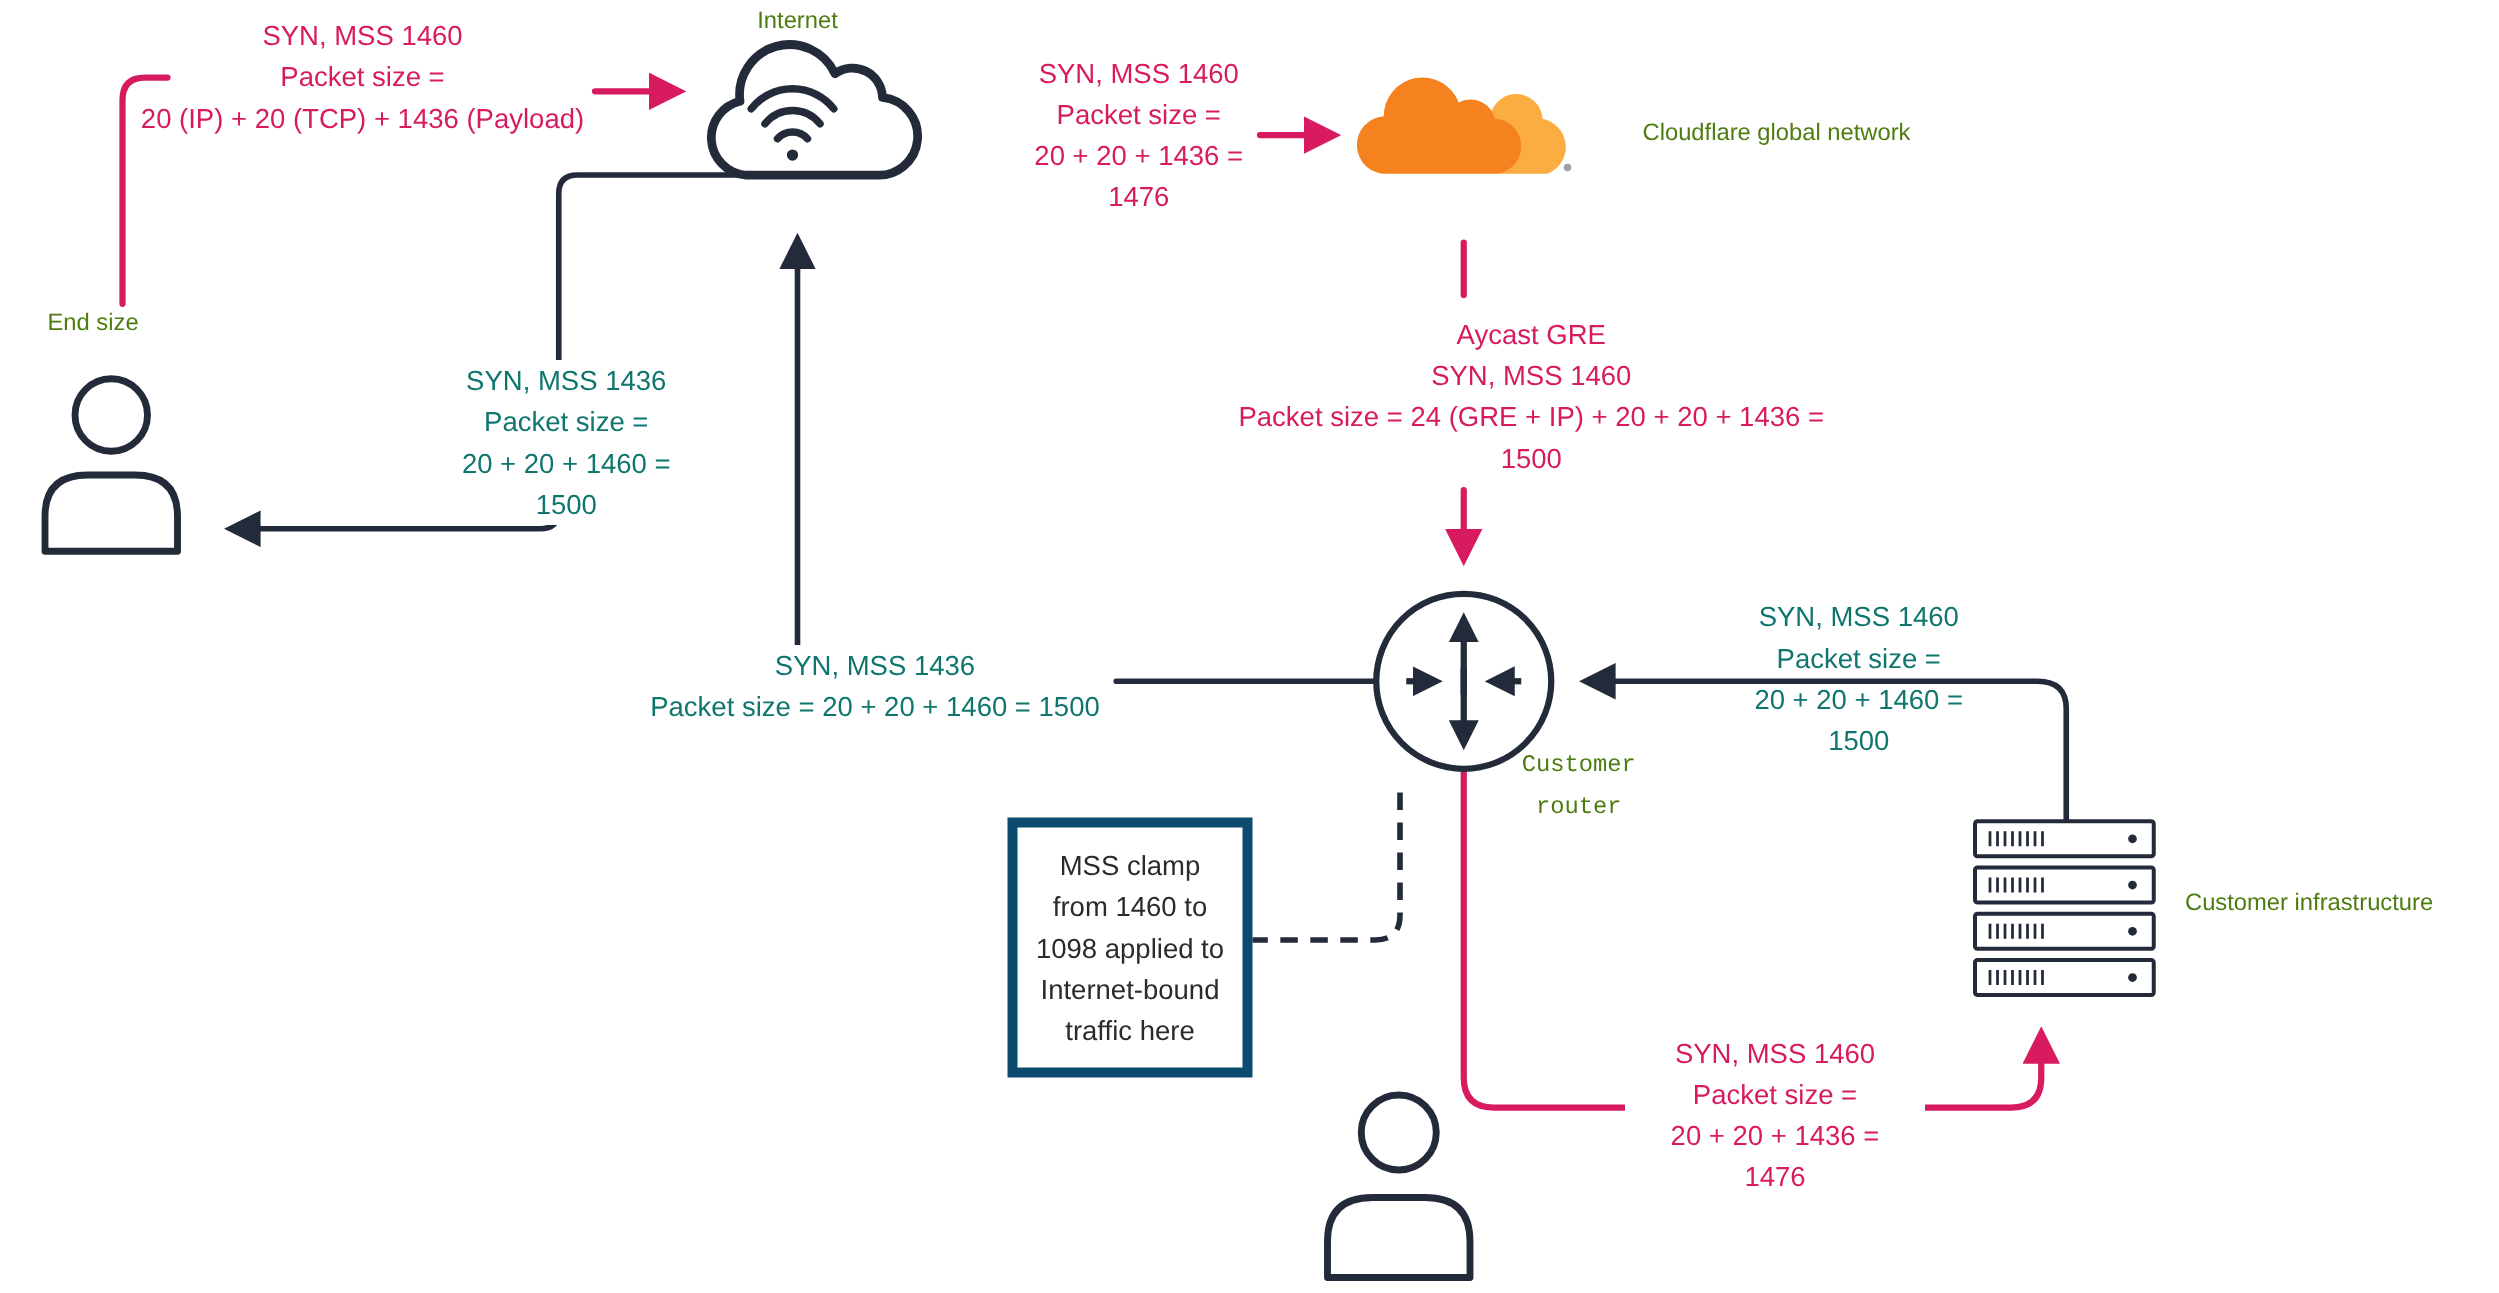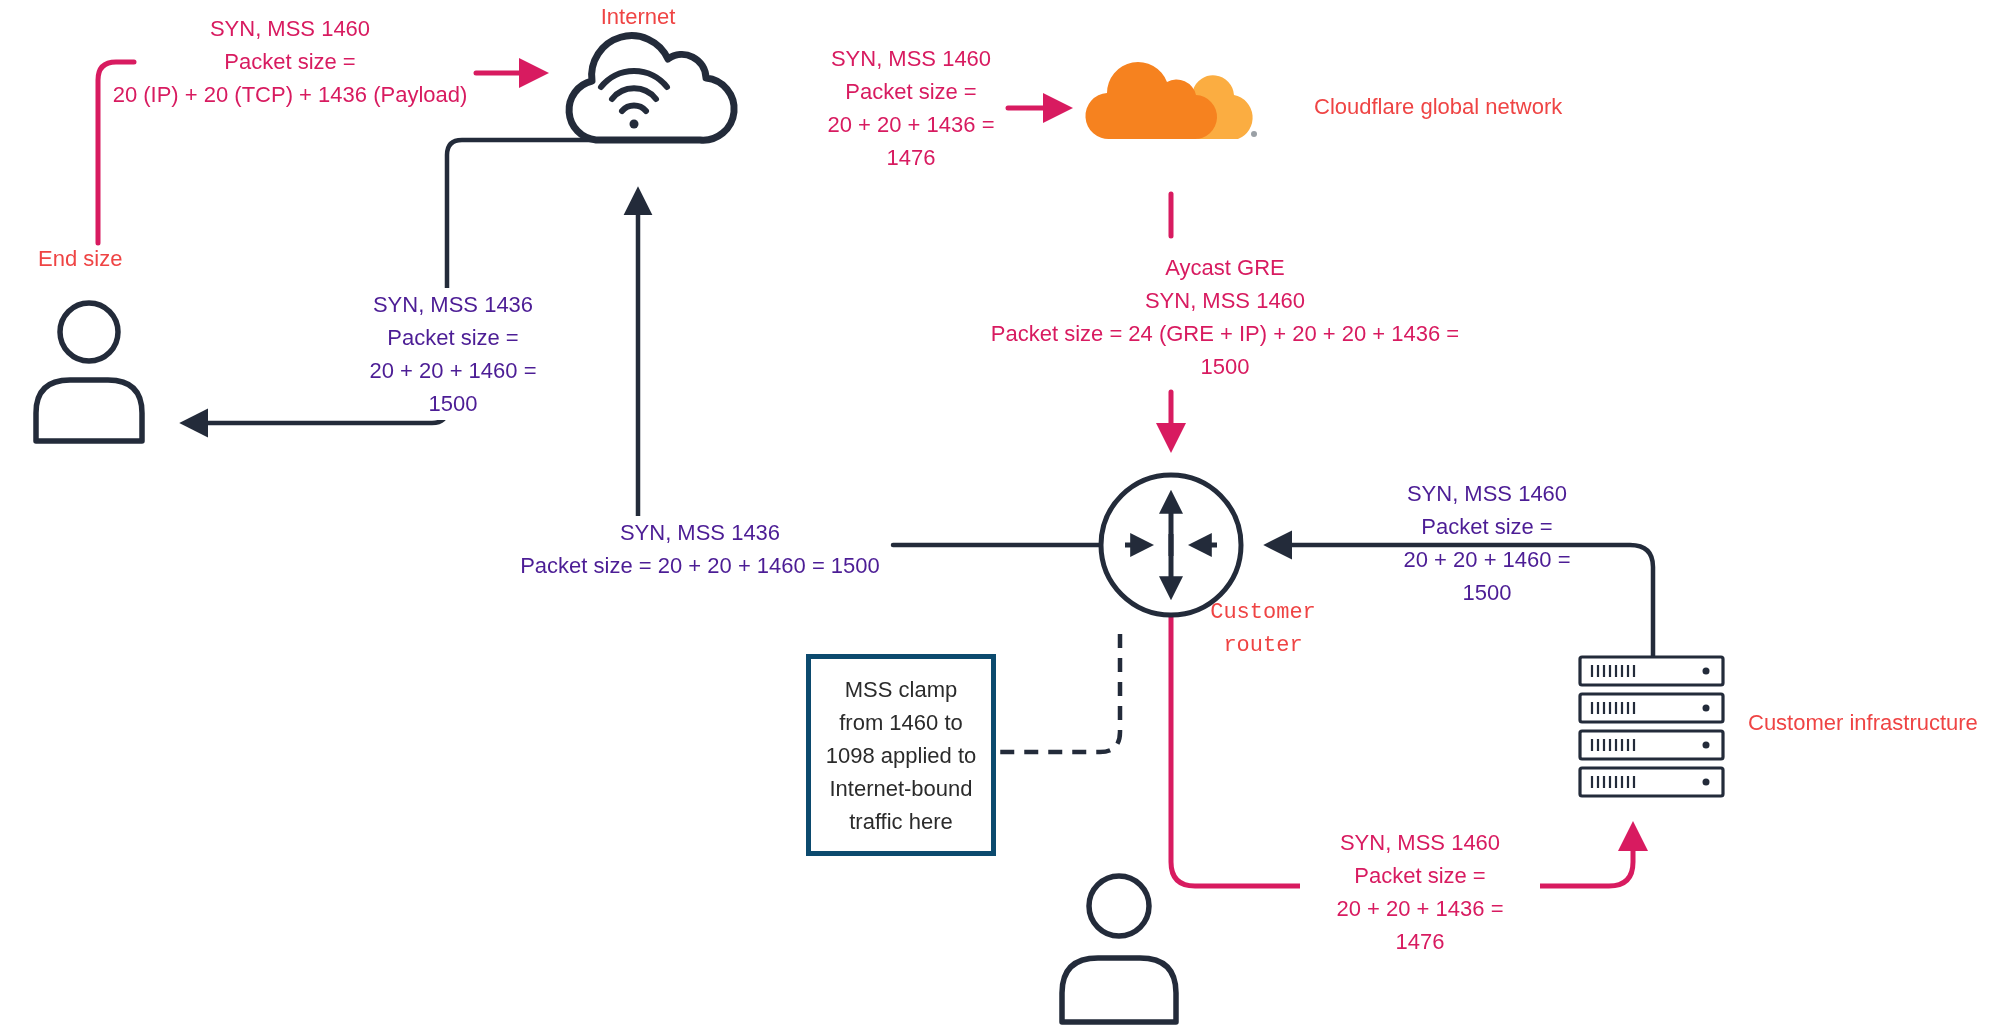--- a/index.html
+++ b/index.html
@@ -1,27 +1,27 @@
 <!DOCTYPE html>
 <html><head>
 <meta charset="utf-8">
 <style>
   html,body{margin:0;padding:0;background:#ffffff;}
   .canvas{position:relative;width:1999px;height:1034px;background:#fff;overflow:hidden;
           font-family:"Liberation Sans", sans-serif;}
   svg.layer{position:absolute;left:0;top:0;width:1999px;height:1034px;}
-  .t{position:absolute;text-align:center;font-size:22px;line-height:33px;color:#4c1d95;}
+  .t{position:absolute;text-align:center;font-size:22px;line-height:33px;color:#0f766e;}
   .t div{white-space:nowrap;}
   .pink{color:#D81B60;}
   .b{font-weight:normal;}
   .bgw{background:#ffffff;}
-  .lbl{position:absolute;font-size:22px;line-height:26px;color:#ef4444;white-space:nowrap;}
+  .lbl{position:absolute;font-size:19px;line-height:26px;color:#4d7c0f;white-space:nowrap;}
   .lbl.wrap{white-space:normal;text-align:center;}
   .cx{transform:translateX(-50%);}
-  .note{position:absolute;left:806px;top:654px;width:180px;height:192px;border:5px solid #0c4a6e;
+  .note{position:absolute;left:806px;top:654px;width:180px;height:192px;border:8px solid #0c4a6e;
         background:#fff;display:flex;flex-direction:column;justify-content:center;
         text-align:center;font-size:22px;line-height:33px;color:#2B2B2B;}
 </style>
 </head>
 <body>
 
 <div class="canvas">
 
   <svg class="layer" viewBox="0 0 1999 1034">
     <defs>

